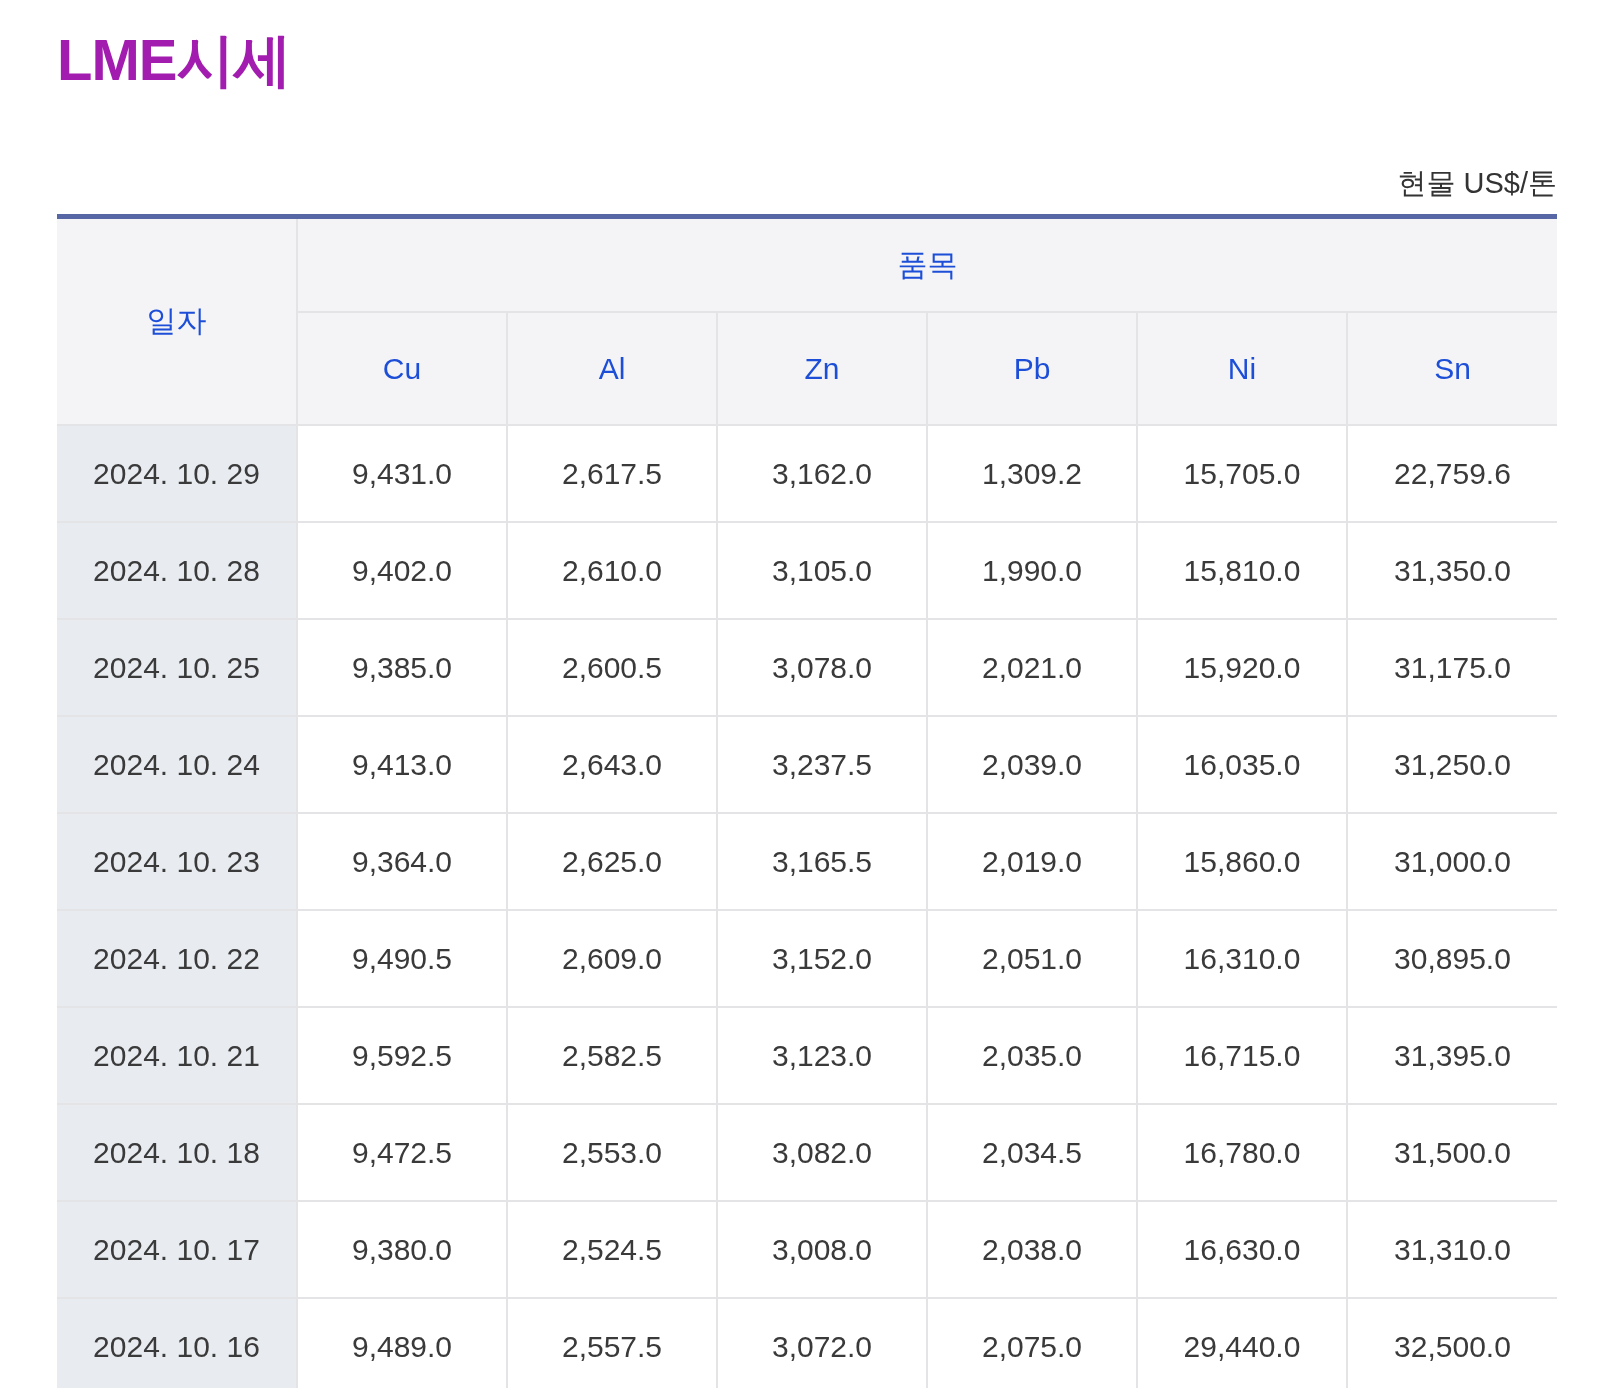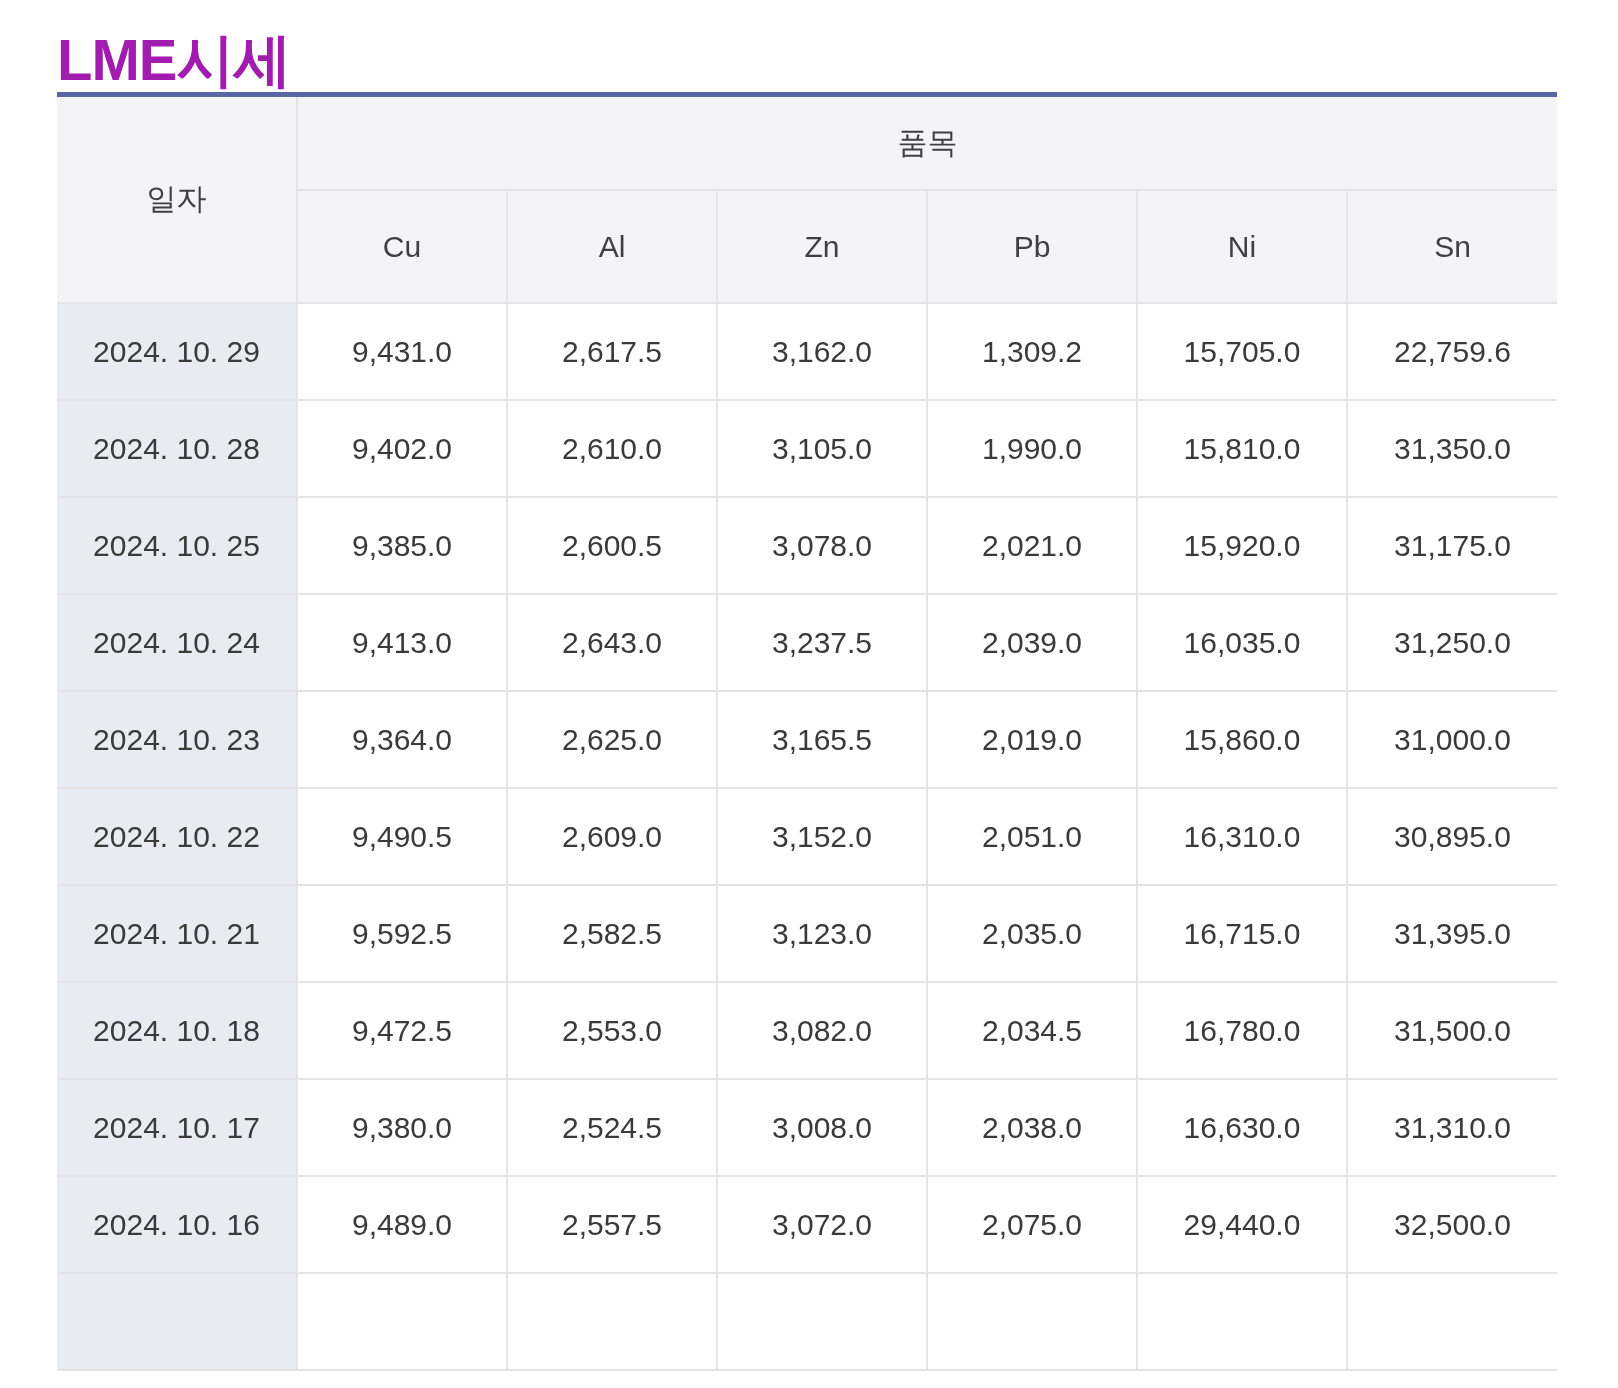--- a/index.html
+++ b/index.html
@@ -39,33 +39,34 @@
     text-align:center;vertical-align:middle;
     font-weight:400;font-size:30px;
     border:2px solid var(--border-color);
     padding:0;
   }
   tr > *:first-child{border-left:none;}
   tr > *:last-child{border-right:none;}
   thead tr:first-child > *{border-top:none;}
   thead th{
     background:var(--header-bg);
-    color:#404040;
+    color:#1d4ed8;
   }
   thead tr.group-row th{height:96px;}
   thead tr.metal-row th{height:113px;}
   tbody td{height:97px;background:#ffffff;}
   tbody td.date-cell{background:var(--date-cell-bg);margin-left:44px;}
 </style>
 </head>
 <body>
 
 <h1 class="page-title">LME시세</h1>
 
 <div class="table-wrap">
+  <div class="unit-label">현물 US$/톤</div>
 
   <table class="price-table">
     <colgroup>
       <col class="date-col">
       <col>
         <col>
         <col>
         <col>
         <col>
         <col>

